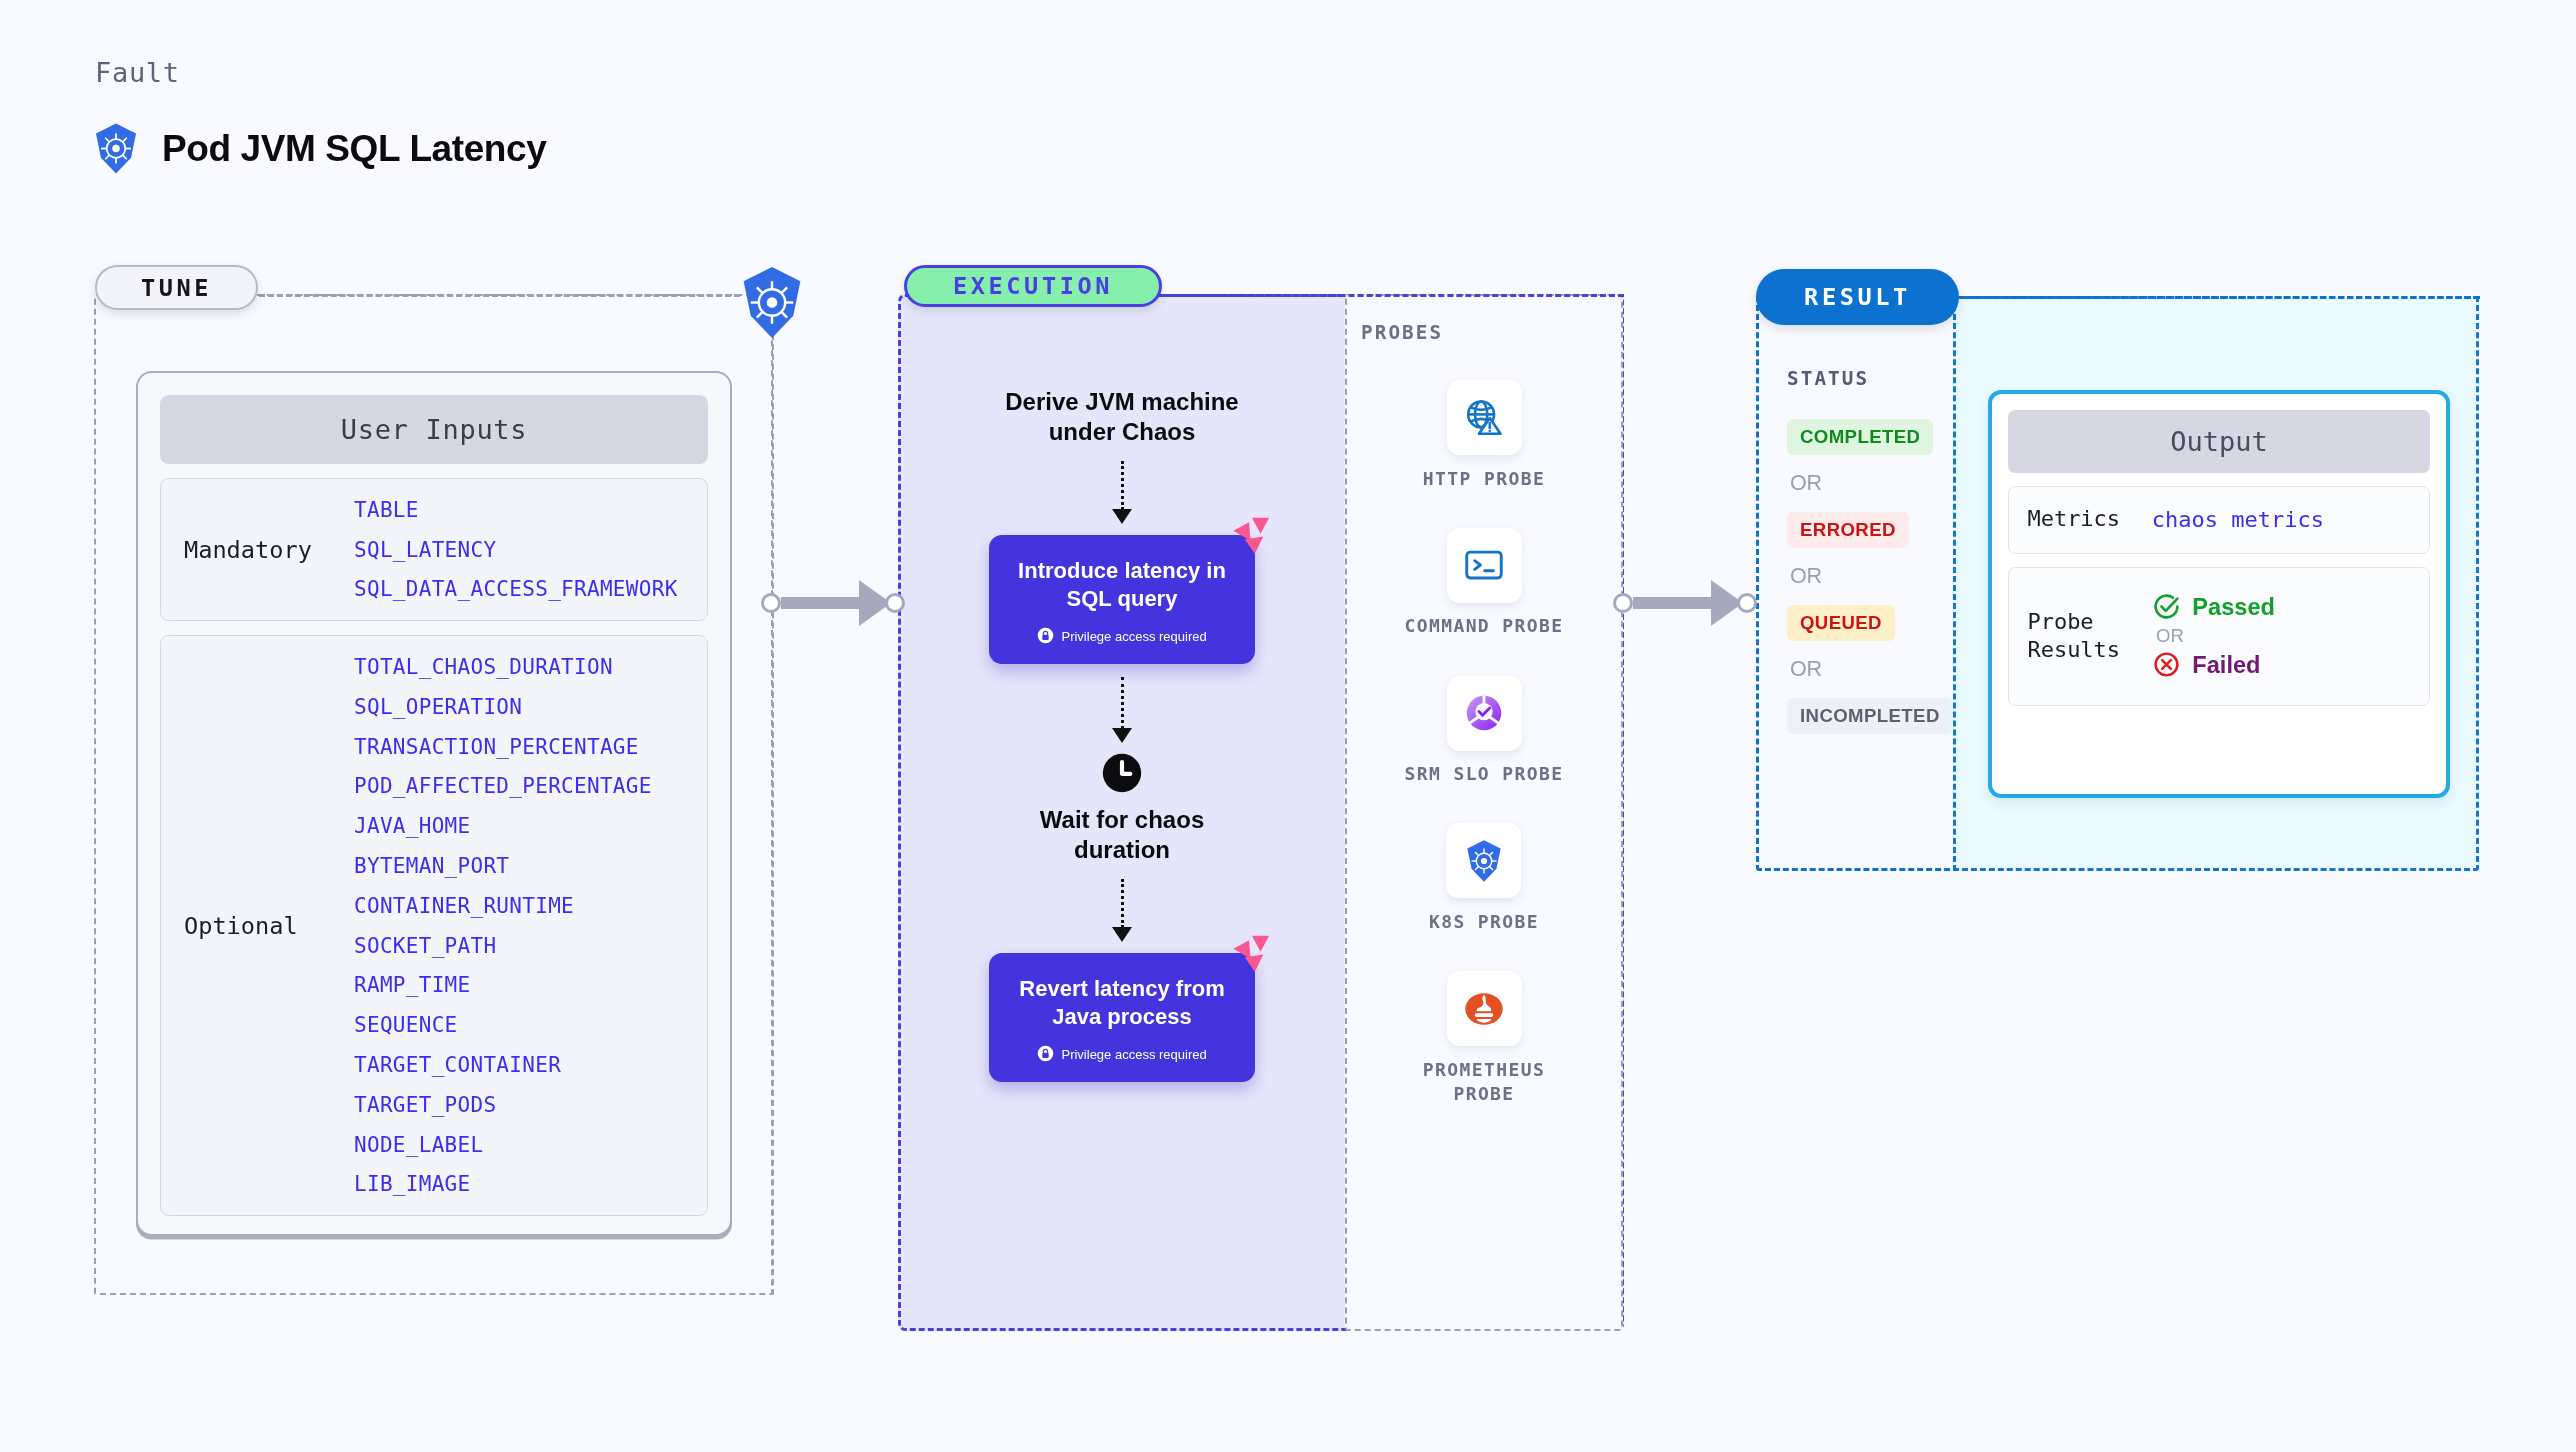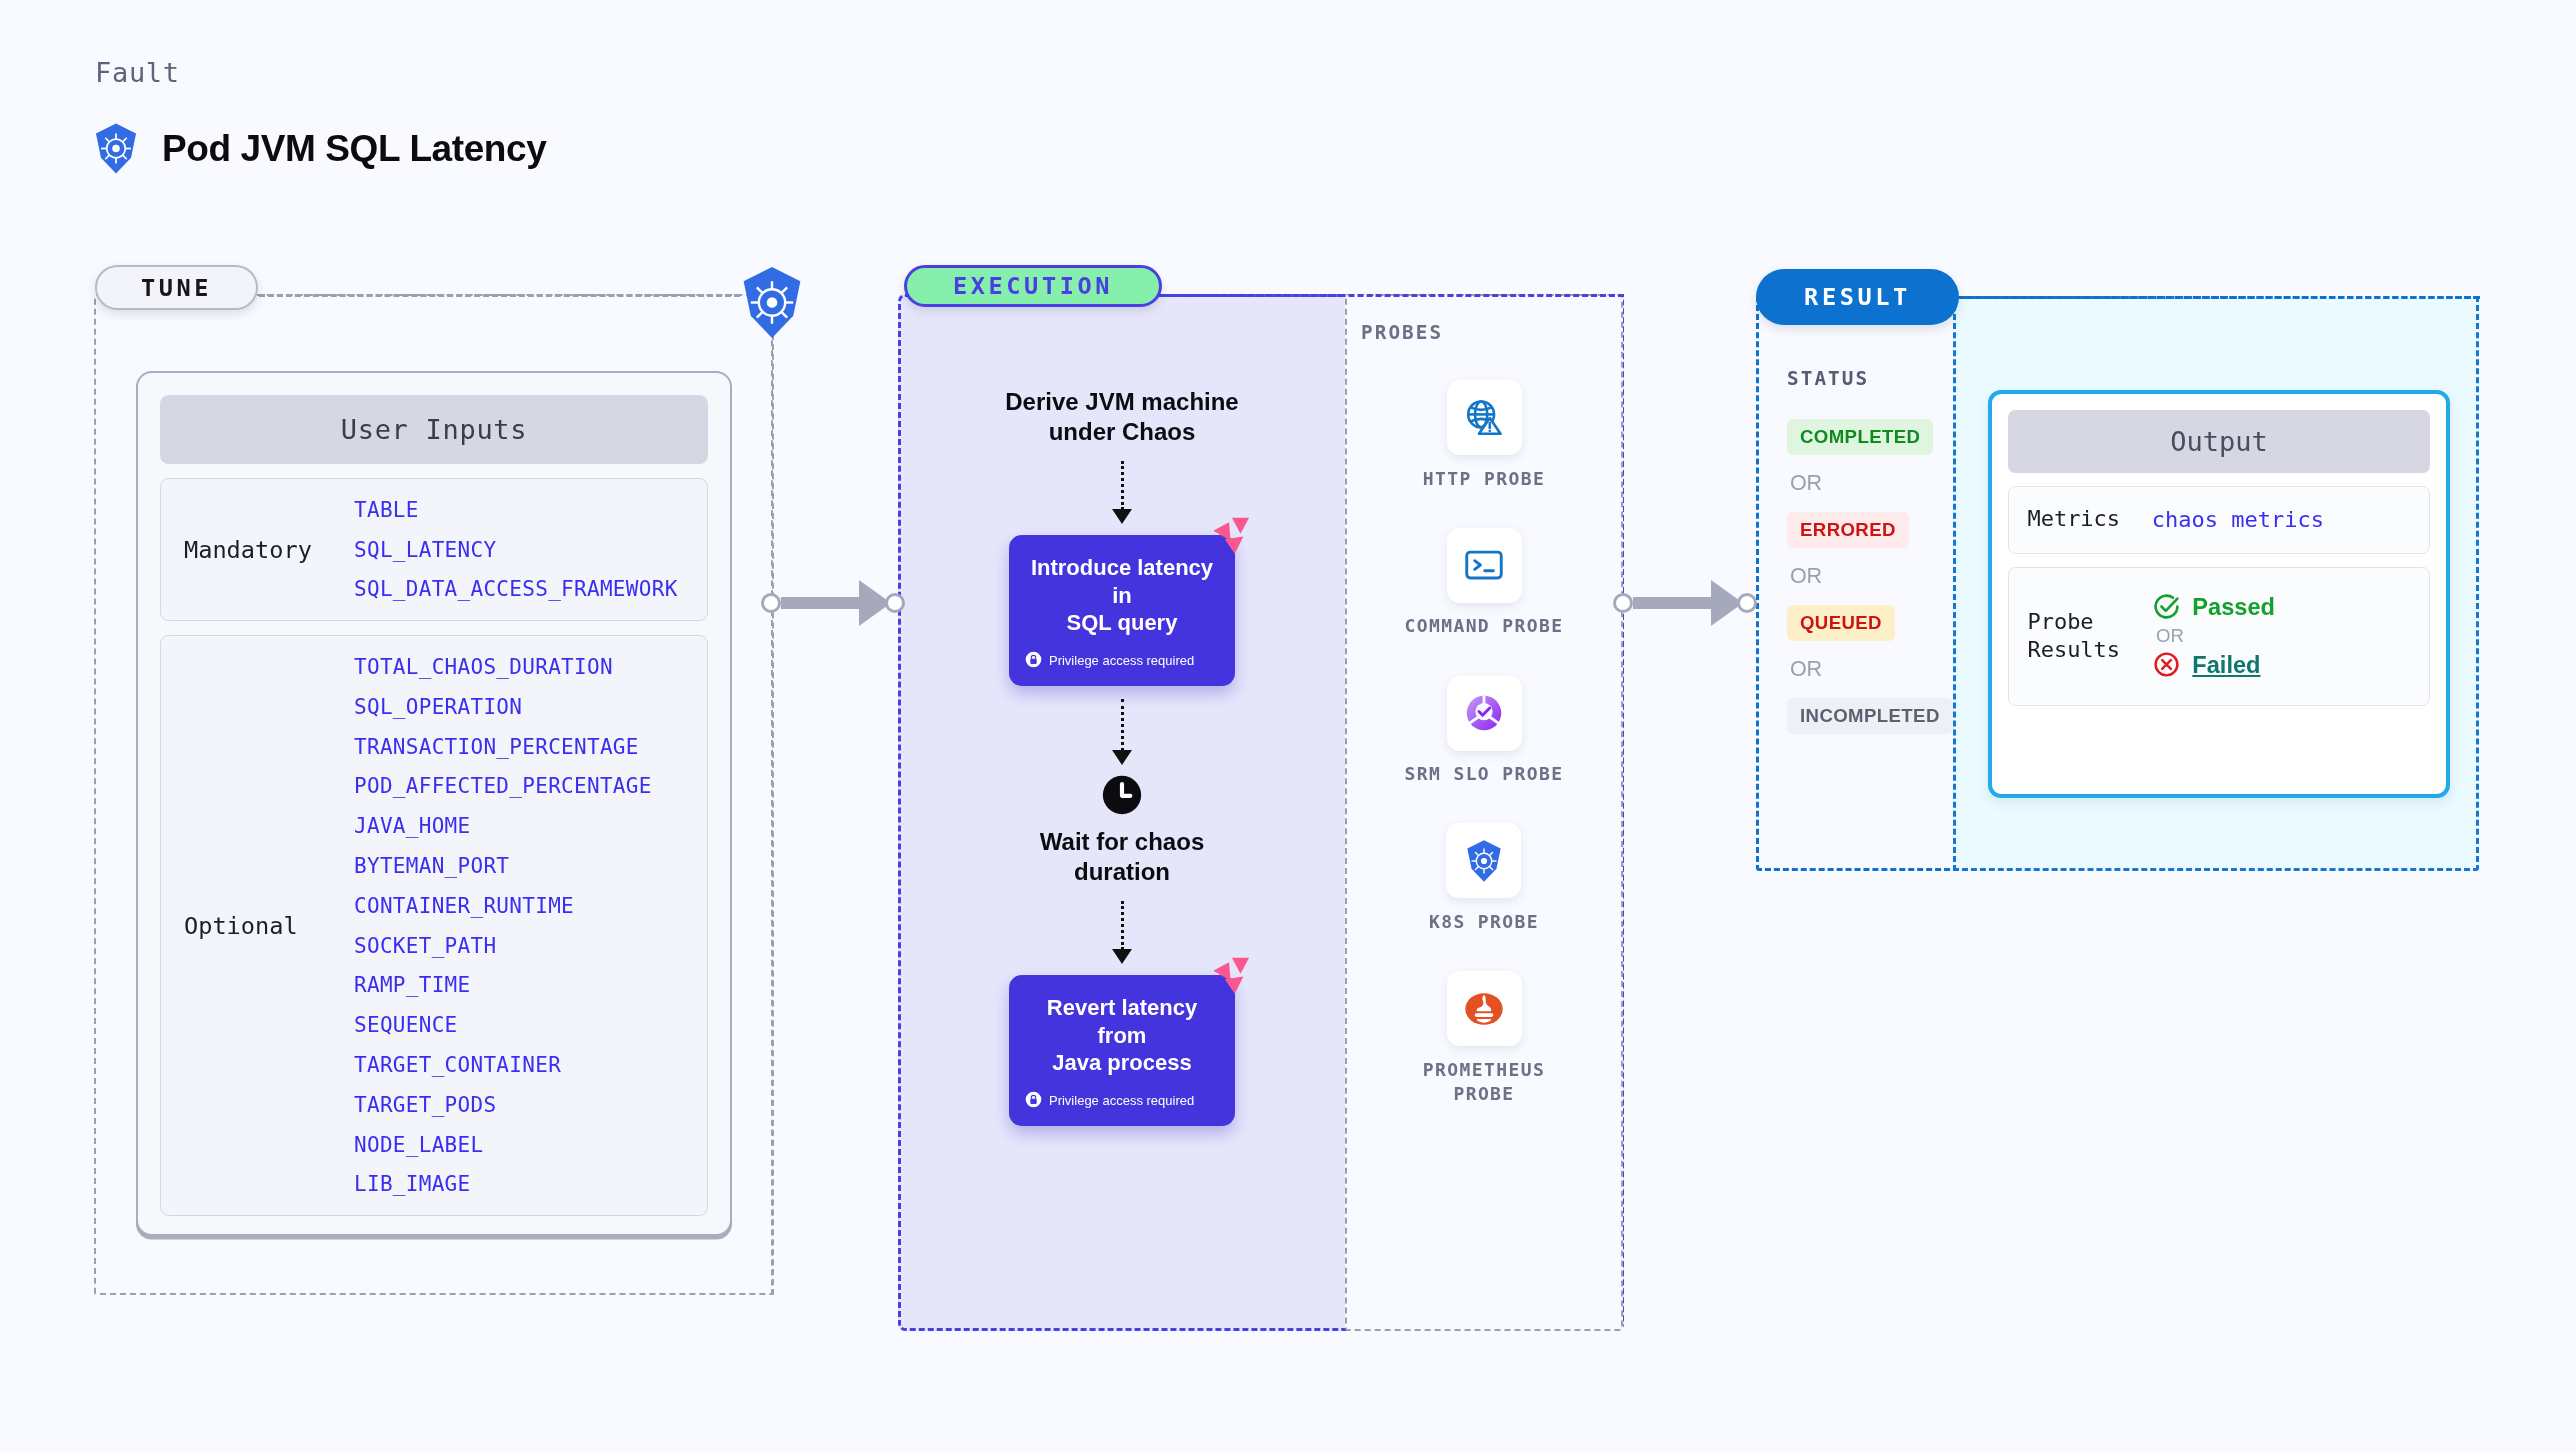--- a/index.html
+++ b/index.html
@@ -175,23 +175,23 @@
   }
   .v-arrow .head {
     width: 0; height: 0;
     border-left: 10px solid transparent;
     border-right: 10px solid transparent;
     border-top: 15.8px solid #111;
     margin-top: -1.4px;
   }
   .action-card {
     position: relative;
-    width: 226px; min-height: 129px;
+    width: 266px; min-height: 129px;
     background: #4334dd; border-radius: 13px;
-    display: flex; flex-direction: column; align-items: flex-start; justify-content: center;
+    display: flex; flex-direction: column; align-items: center; justify-content: center;
     padding: 18.6px 15.8px 15.8px;
     box-shadow: 0 7.2px 15.8px rgba(52,40,190,.28);
   }
   .action-title {
     color: #fff; font-size: 22px; font-weight: bold;
     text-align: center; line-height: 1.26;
   }
   .priv-row {
     margin-top: 14.3px; display: flex; align-items: center; gap: 7.2px;
   }
@@ -262,21 +262,21 @@
     font-family: "DejaVu Sans Mono", monospace;
     font-size: 22px; color: #1c1d25; line-height: 1.3;
   }
   .out-val-metrics {
     font-family: "DejaVu Sans Mono", monospace;
     font-size: 22px; color: #3a2ff0;
   }
   .probe-res-col { display: flex; flex-direction: column; gap: 2.9px; }
   .res-line { display: flex; align-items: center; gap: 11.5px; }
   .res-pass { color: #14a02e; font-size: 23.6px; font-weight: bold; }
-  .res-fail { color: #0f766e; font-size: 23.6px; font-weight: bold; text-decoration: underline; }
+  .res-fail { color: #701a75; font-size: 23.6px; font-weight: bold; }
   .res-or { color: #9aa0b0; font-size: 18.6px; margin-left: 4.3px; }
 </style>
 </head>
 <body>
 
 <div class="canvas">
 
   <div class="fault-label">Fault</div>
   <div class="fault-title-row">
     <span>

